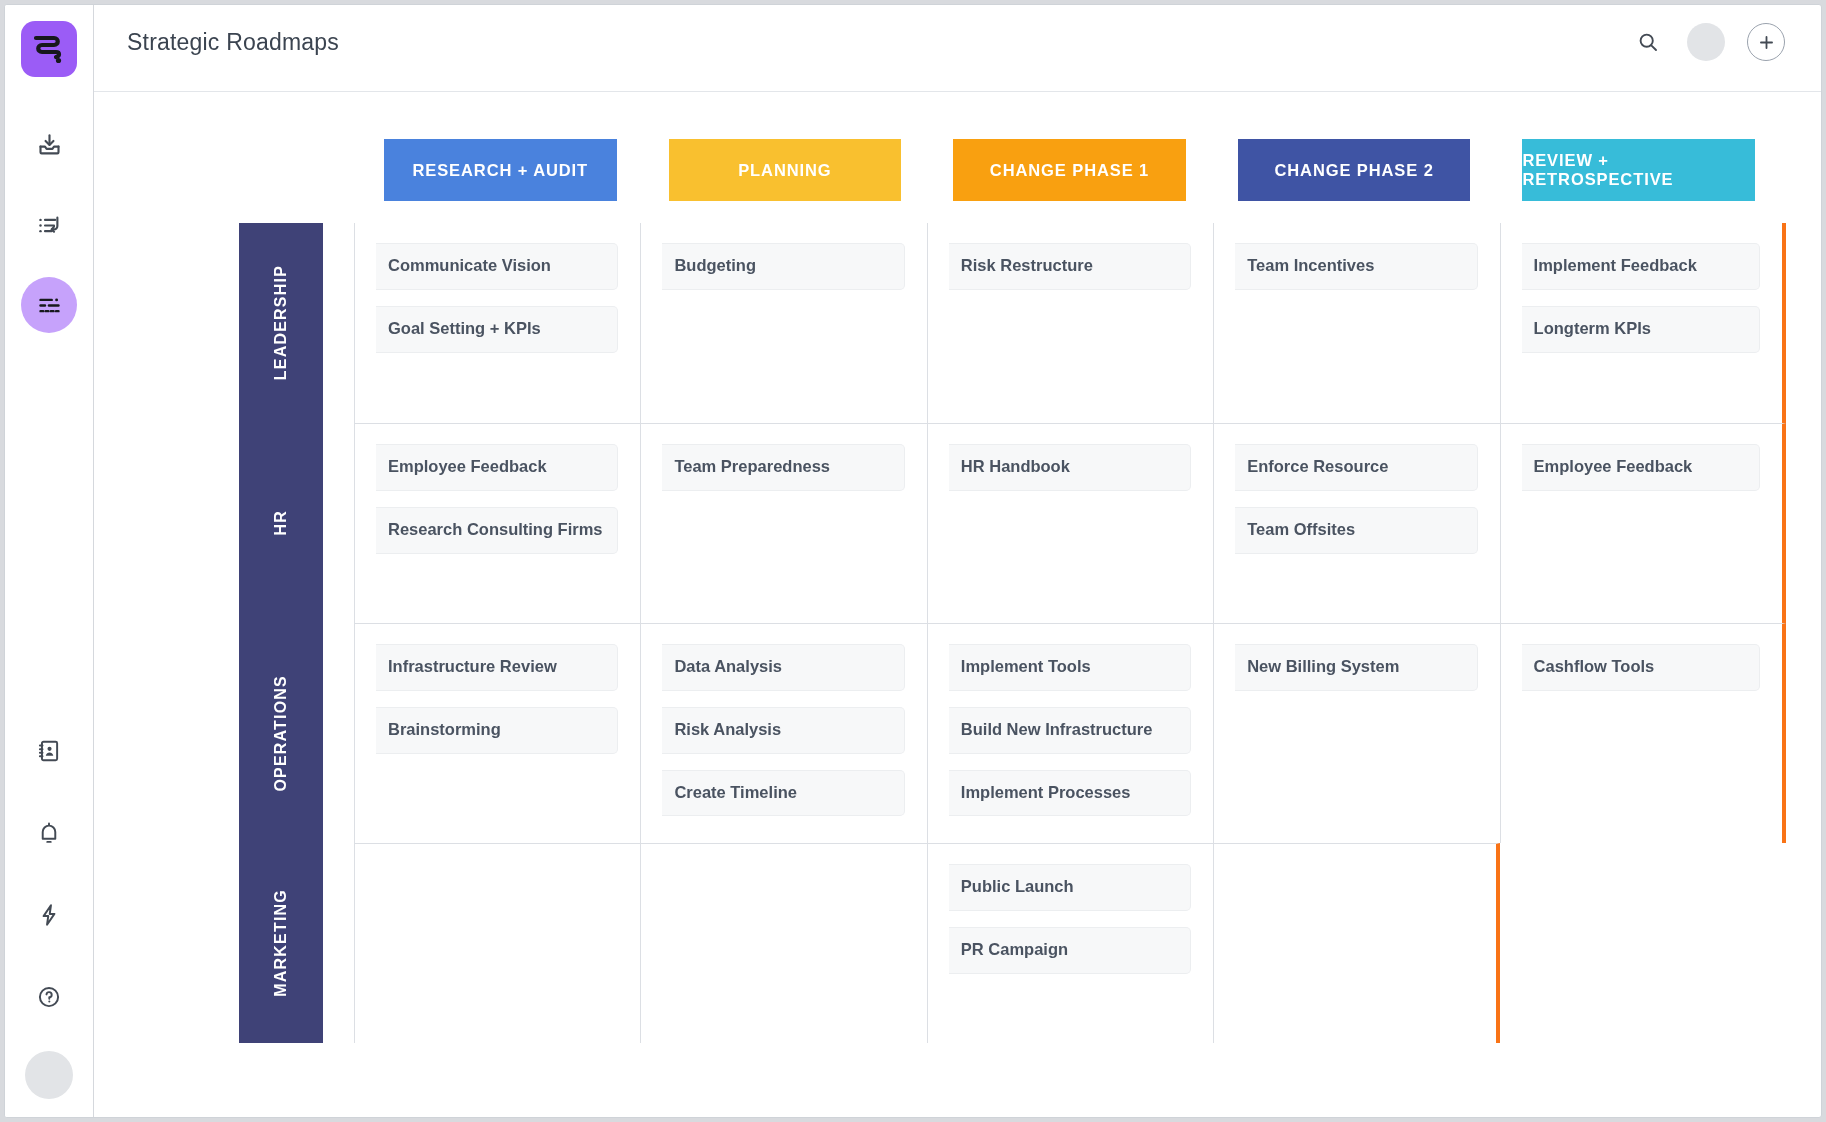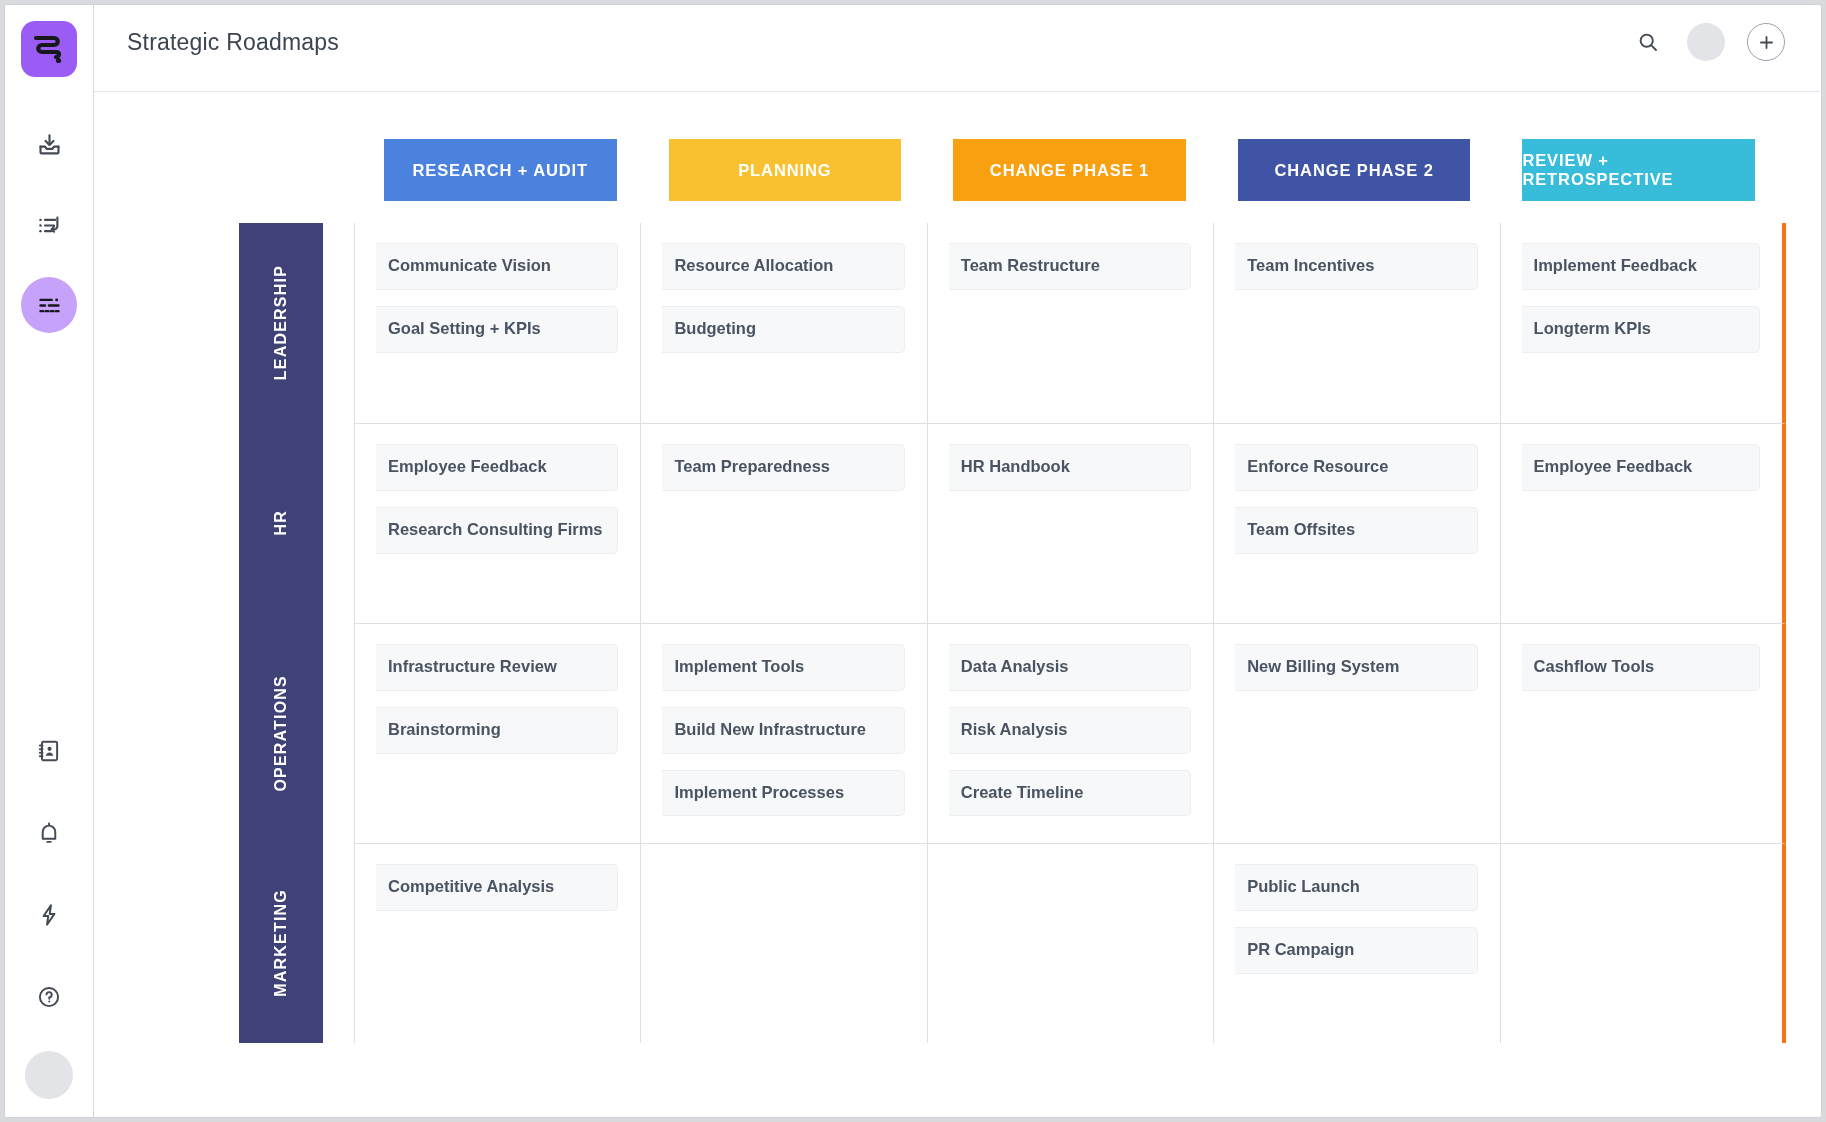--- a/index.html
+++ b/index.html
@@ -299,31 +299,27 @@
                 <div class="card-body">Communicate Vision</div>
               </div>
               <div class="card">
                 <div class="card-bar" style="background: rgb(74, 130, 221);"></div>
                 <div class="card-body">Goal Setting + KPIs</div>
               </div>
             </div>
             <div class="cell">
               <div class="card">
                 <div class="card-bar" style="background: rgb(249, 192, 47);"></div>
-                <div class="card-body">Resource Allocation</div>
-              </div>
-              <div class="card">
-                <div class="card-bar" style="background: rgb(249, 192, 47);"></div>
                 <div class="card-body">Budgeting</div>
               </div>
             </div>
             <div class="cell">
               <div class="card">
                 <div class="card-bar" style="background: rgb(249, 160, 16);"></div>
-                <div class="card-body">Team Restructure</div>
+                <div class="card-body">Risk Restructure</div>
               </div>
             </div>
             <div class="cell">
               <div class="card">
                 <div class="card-bar" style="background: rgb(63, 84, 164);"></div>
                 <div class="card-body">Team Incentives</div>
               </div>
             </div>
             <div class="cell last">
               <div class="card">
@@ -395,44 +391,44 @@
               <div class="card">
                 <div class="card-bar" style="background: rgb(74, 130, 221);"></div>
                 <div class="card-body">Brainstorming</div>
               </div>
               <div class="card">
                 <div class="card-bar" style="background: rgb(74, 130, 221);"></div>
               </div>
             </div>
             <div class="cell">
               <div class="card">
+                <div class="card-bar" style="background: rgb(249, 192, 47);"></div>
+                <div class="card-body">Data Analysis</div>
+              </div>
+              <div class="card">
+                <div class="card-bar" style="background: rgb(249, 192, 47);"></div>
+                <div class="card-body">Risk Analysis</div>
+              </div>
+              <div class="card">
+                <div class="card-bar" style="background: rgb(249, 192, 47);"></div>
+                <div class="card-body">Create Timeline</div>
+              </div>
+            </div>
+            <div class="cell">
+              <div class="card">
                 <div class="card-bar" style="background: rgb(249, 160, 16);"></div>
                 <div class="card-body">Implement Tools</div>
               </div>
               <div class="card">
                 <div class="card-bar" style="background: rgb(249, 160, 16);"></div>
                 <div class="card-body">Build New Infrastructure</div>
               </div>
               <div class="card">
                 <div class="card-bar" style="background: rgb(249, 160, 16);"></div>
                 <div class="card-body">Implement Processes</div>
-              </div>
-            </div>
-            <div class="cell">
-              <div class="card">
-                <div class="card-bar" style="background: rgb(249, 192, 47);"></div>
-                <div class="card-body">Data Analysis</div>
-              </div>
-              <div class="card">
-                <div class="card-bar" style="background: rgb(249, 192, 47);"></div>
-                <div class="card-body">Risk Analysis</div>
-              </div>
-              <div class="card">
-                <div class="card-bar" style="background: rgb(249, 192, 47);"></div>
-                <div class="card-body">Create Timeline</div>
               </div>
             </div>
             <div class="cell">
               <div class="card">
                 <div class="card-bar" style="background: rgb(63, 84, 164);"></div>
                 <div class="card-body">New Billing System</div>
               </div>
             </div>
             <div class="cell last">
               <div class="card">
@@ -440,26 +436,20 @@
                 <div class="card-body">Cashflow Tools</div>
               </div>
             </div>
           </div>
           <div class="row">
             <div class="rowlabel-cell">
               <div class="rowlabel" style="background: rgb(63, 66, 119);">
                 <span>MARKETING</span>
               </div>
             </div>
-            <div class="cell">
-              <div class="card">
-                <div class="card-bar" style="background: rgb(74, 130, 221);"></div>
-                <div class="card-body">Competitive Analysis</div>
-              </div>
-            </div>
             <div class="cell"></div>
             <div class="cell"></div>
             <div class="cell">
               <div class="card">
                 <div class="card-bar" style="background: rgb(63, 84, 164);"></div>
                 <div class="card-body">Public Launch</div>
               </div>
               <div class="card">
                 <div class="card-bar" style="background: rgb(63, 84, 164);"></div>
                 <div class="card-body">PR Campaign</div>

